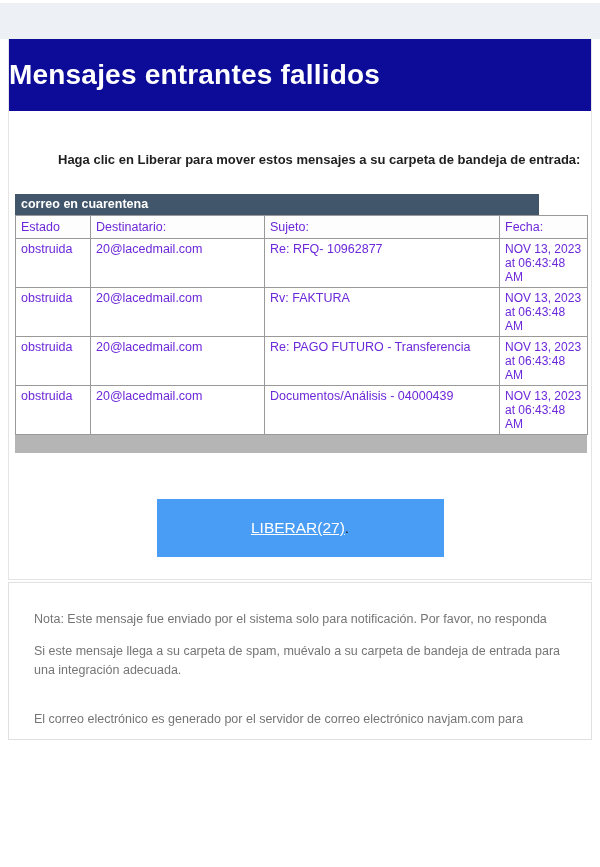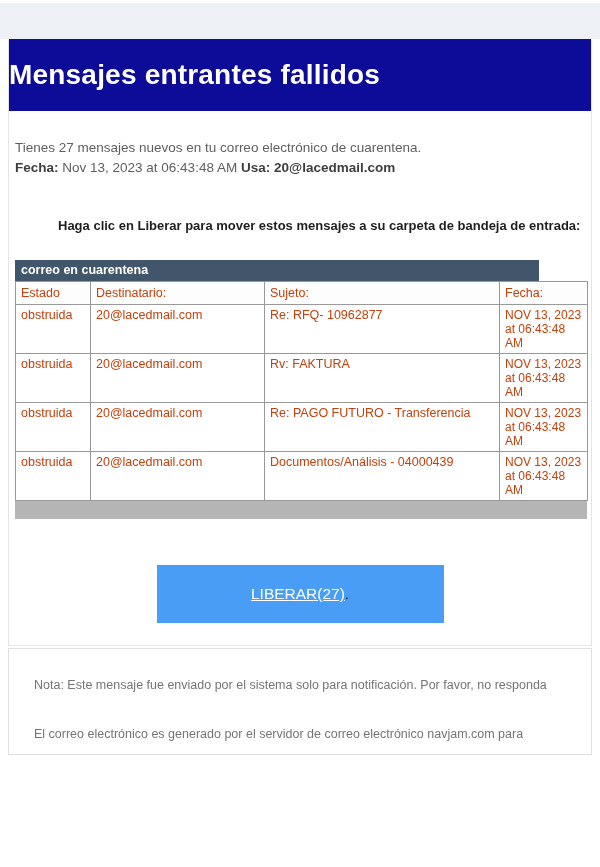--- a/index.html
+++ b/index.html
@@ -11,21 +11,21 @@
   .hero h1 { color:#ffffff; font-size:28px; font-weight:bold; letter-spacing:0.2px; }
   .content { padding:0 6px 22px 6px; }
   .bold-line { font-size:13px; font-weight:bold; color:#1f1f1f; line-height:16px; }
   .first-line { padding-top:84px; }
   .info { margin-top:27px; font-size:13.5px; line-height:19.5px; color:#5f5f5f; }
   .info strong { color:#3e3e3e; }
   .release-line { margin-top:41px;padding-left:43px; }
   .caption-bar { margin-top:26px; width:524px; background:#42566b; color:#ffffff;
                  font-size:12.5px; font-weight:bold; padding:3px 6px 4px 6px; }
   table.qtable { width:572px; border-collapse:collapse; table-layout:fixed; }
-  .qtable th, .qtable td { border:1px solid #999999; text-align:left; color:#c2410c; }
+  .qtable th, .qtable td { border:1px solid #999999; text-align:left; color:#6d28d9; }
   .qtable th { font-weight:normal; font-size:12.5px; padding:4px 5px; background:#fdfdfd; height:22px; }
   .qtable td { vertical-align:top; font-size:12.5px; padding:3px 5px; height:42px; line-height:15px; }
   .col-estado { width:75px; } .col-dest { width:174px; } .col-sujeto { width:235px; } .col-fecha { width:88px; }
   td.fecha-cell { font-size:12px; line-height:14px; }
   .gray-bar { width:572px; height:18px; background:#b5b5b5; }
   .btn-box { width:287px; height:58px; margin:46px auto 0 auto; background:#4a9df5;
              text-align:center; padding-top:20px; }
   .btn-box a { color:#ffffff; font-size:15.5px; text-decoration:underline; cursor:pointer; }
   .btn-suffix { color:#222222; font-size:15px; }
   .footer-box { margin-top:2px; background:#ffffff; border:1px solid #e0e0e0;
@@ -41,27 +41,20 @@
 
 <div class="wrapper">
   <div class="main-box">
 
     <div class="hero">
       <h1>Mensajes entrantes fallidos</h1>
     </div>
 
     <div class="content">
 
-      <p class="info">
-        <span>Tienes 27 mensajes nuevos en tu correo electrónico de cuarentena.</span><br>
-        <strong>Fecha:</strong>
-        <span>Nov 13, 2023 at 06:43:48 AM</span>
-        <strong>Usa:</strong>
-        <strong>20@lacedmail.com</strong>
-      </p>
 
       <p class="bold-line release-line">Haga clic en Liberar para mover estos mensajes a su carpeta de bandeja de entrada:</p>
 
       <div class="caption-bar">correo en cuarentena</div>
 
       <table class="qtable">
         <thead>
           <tr>
             <th class="col-estado">Estado</th>
             <th class="col-dest">Destinatario:</th>
@@ -100,18 +93,19 @@
       <div class="gray-bar"></div>
 
       <div class="btn-box">
         <a>LIBERAR(27)</a><span class="btn-suffix">.</span>
       </div>
     </div>
   </div>
 
   <div class="footer-box">
     <p>Nota: Este mensaje fue enviado por el sistema solo para notificación. Por favor, no responda</p>
+    <p class="spam-advice">Si este mensaje llega a su carpeta de spam, muévalo a su carpeta de bandeja de entrada para una integración adecuada.</p>
     <p class="server-note">
       <span>El correo electrónico es generado por el servidor de correo electrónico navjam.com para</span>
       
     </p>
   </div>
 </div>
 
 </body></html>

